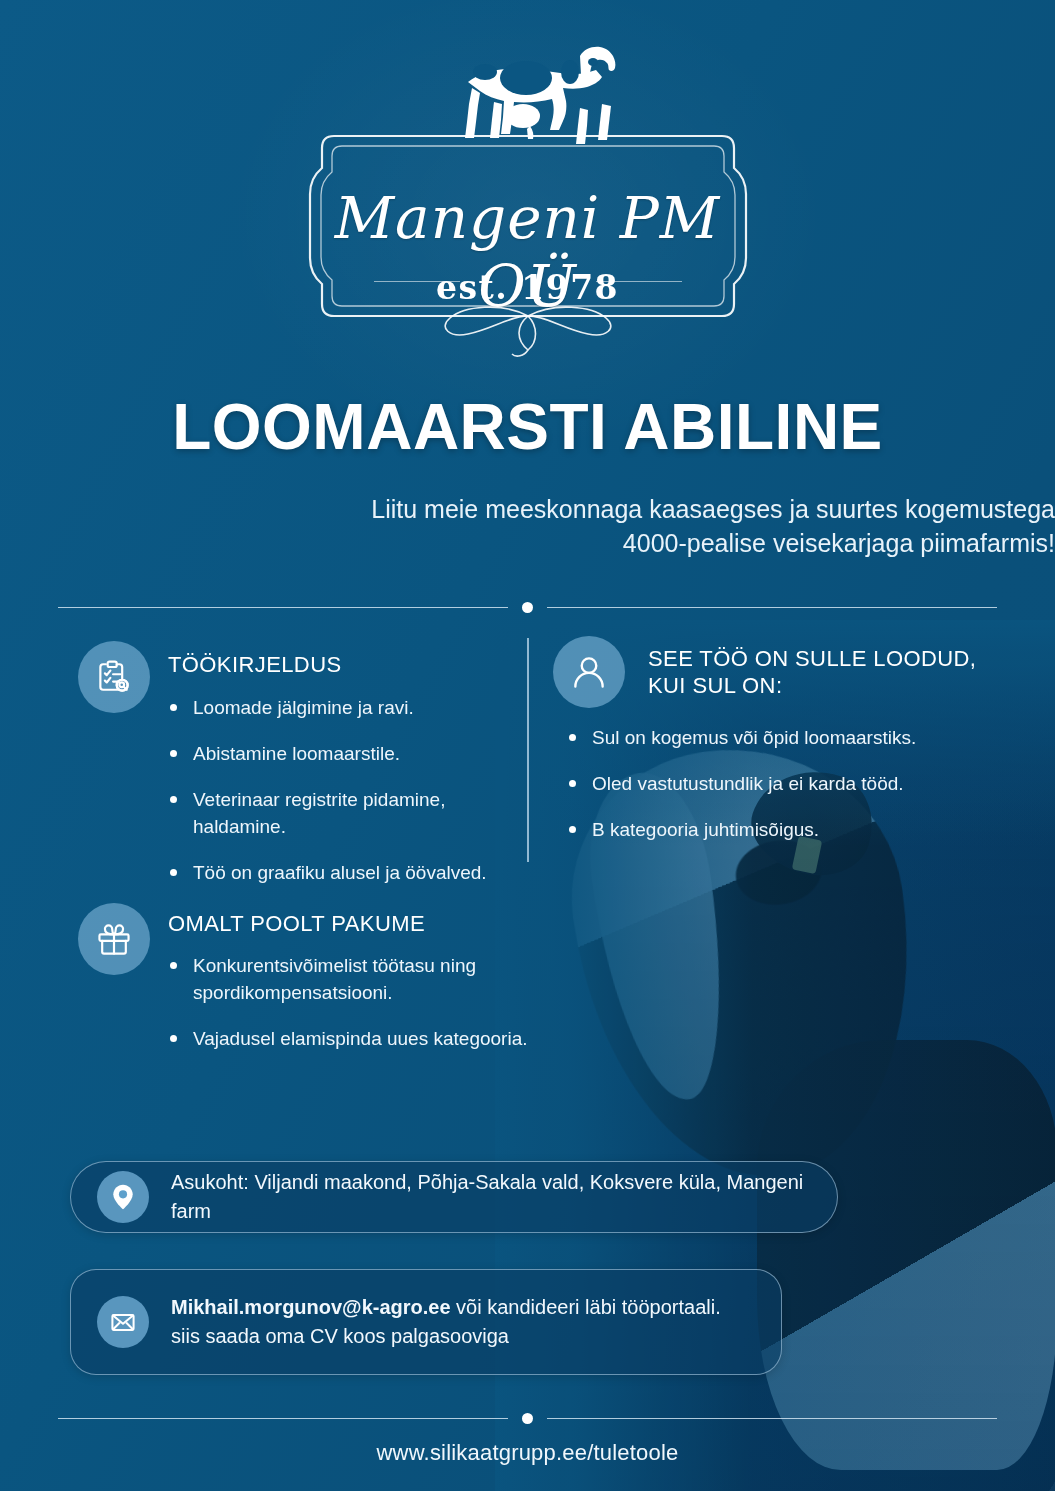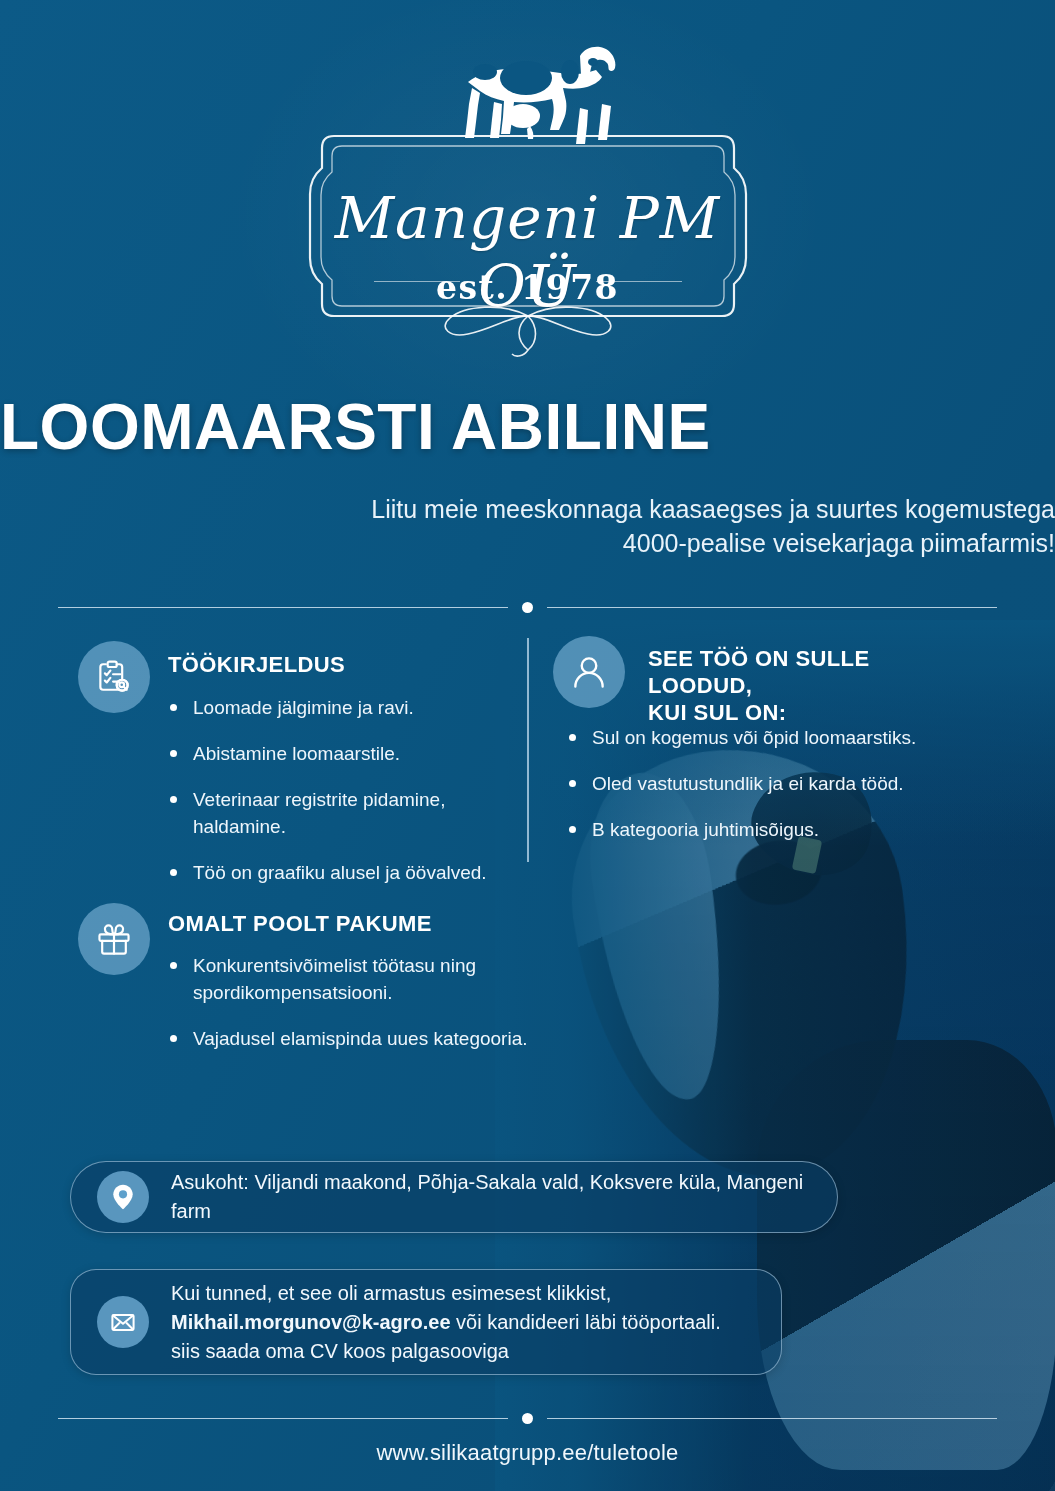--- a/index.html
+++ b/index.html
@@ -125,21 +125,21 @@
     position:absolute; top:239px; height:1px;
     background:rgba(255,255,255,.55);
   }
   .est-rule.l{ left:96px; width:86px; }
   .est-rule.r{ right:96px; width:86px; }
   .flourish{ position:absolute; left:128px; top:258px; width:244px; height:60px; }
 
   
   .headline{
     position:absolute; left:0; right:0; top:390px;
-    text-align:left;
+    text-align:center;
     font-size:64px; font-weight:bold;
     letter-spacing:.5px;
     text-shadow:0 2px 6px rgba(0,0,0,.28);
   }
   .subhead{
     position:absolute; left:0; right:0; top:492px;
     text-align:right;
     font-size:25px; line-height:34px;
     color:#e9f3fa;
     font-weight:400;
@@ -157,21 +157,21 @@
 
   
   .icon-circle{
     position:absolute;
     width:72px; height:72px; border-radius:50%;
     background:rgba(126,180,216,.62);
     display:flex; align-items:center; justify-content:center;
   }
   .sec-title{
     position:absolute;
-    font-size:22px; font-weight:bold; letter-spacing:.4px;
+    font-size:22px; font-weight:normal; letter-spacing:.4px;
     line-height:27px;
   }
   .bullets{ position:absolute; list-style:none; }
   .bullets li{
     position:relative;
     padding-left:27px;
     font-size:19px;
     line-height:27px;
     color:#eef6fc;
     margin-bottom:19px;
@@ -395,21 +395,20 @@
       <svg viewBox="0 0 34 34" width="30" height="30" aria-hidden="true">
         <g fill="none" stroke="#ffffff" stroke-width="2.3" stroke-linejoin="round">
           <rect x="5" y="9" width="24" height="17" rx="1.5"></rect>
           <path d="M5 9 L17 19 L29 9"></path>
           <path d="M5 26 L13.5 17.5"></path>
           <path d="M29 26 L20.5 17.5"></path>
         </g>
       </svg>
     </div>
     <div class="box-text">
-      <div>Kui tunned, et see oli armastus esimesest klikkist,</div>
       <div><span class="bold">Mikhail.morgunov@k-agro.ee</span><span> või kandideeri läbi tööportaali.</span></div>
       <div>siis saada oma CV koos palgasooviga</div>
     </div>
   </div>
 
   <div class="hr-dot" id="divider-bottom">
     <div class="ln"></div>
     <div class="dt"></div>
     <div class="ln"></div>
   </div>

